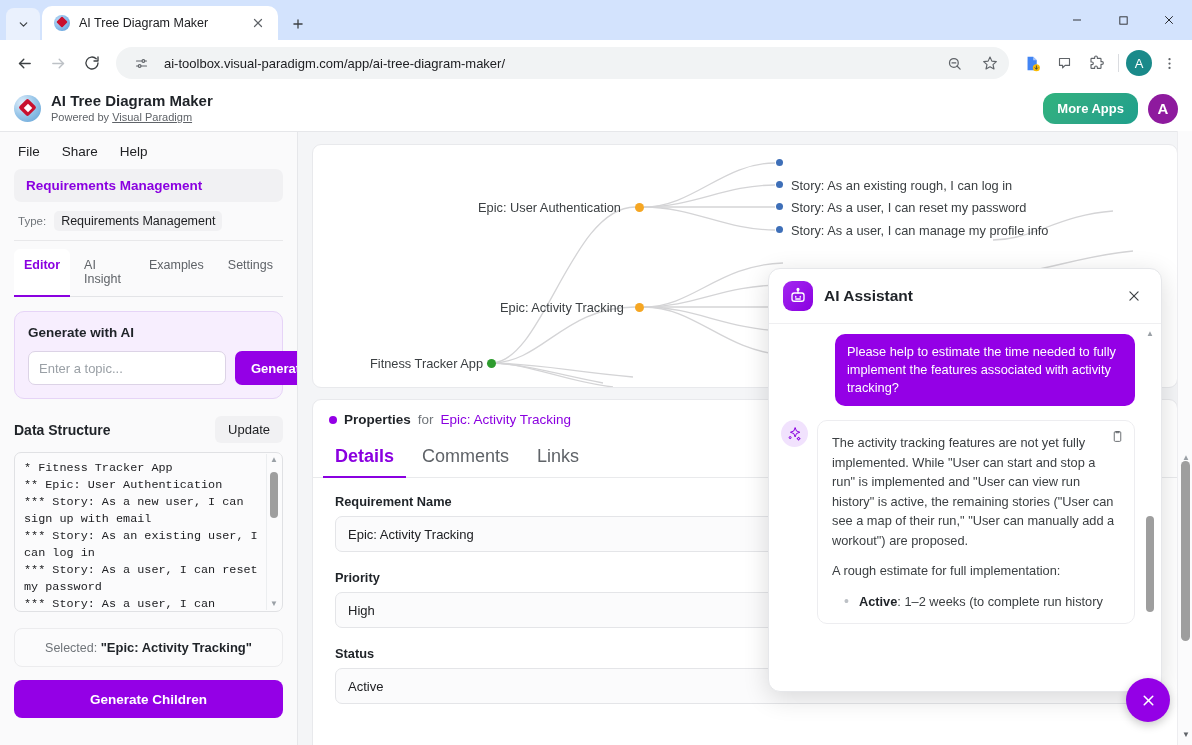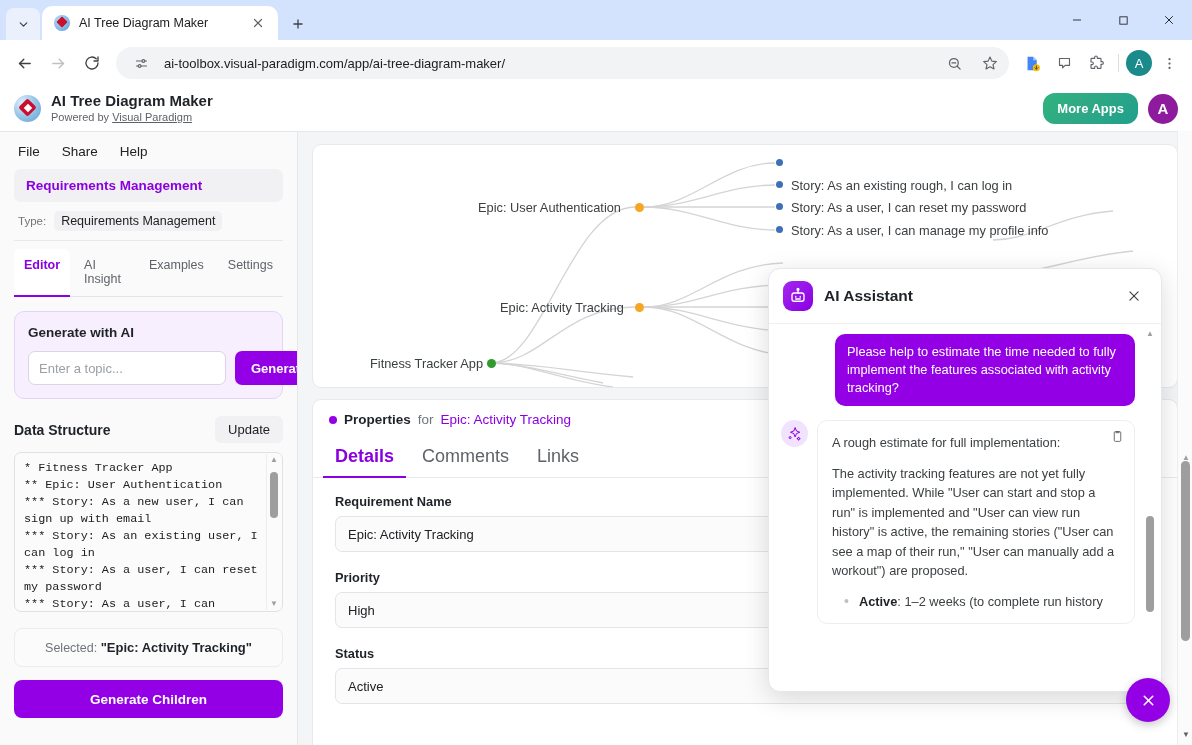--- a/index.html
+++ b/index.html
@@ -846,22 +846,22 @@
           <path d="M18.5 17.5l.8 1.9 1.9.8-1.9.8-.8 1.9-.8-1.9-1.9-.8 1.9-.8z"></path>
         </svg>
       </div>
       <div class="msg-bot">
         <div class="copy-icon">
           <svg width="13" height="13" viewBox="0 0 24 24" fill="none" stroke="currentColor" stroke-width="1.7" stroke-linejoin="round">
               <rect x="6" y="3" width="12" height="18" rx="2"></rect>
               <path d="M9 3h6v2H9z"></path>
             </svg>
         </div>
+        <p>The activity tracking features are not yet fully implemented. While "User can start and stop a run" is implemented and "User can view run history" is active, the remaining stories ("User can see a map of their run," "User can manually add a workout") are proposed.</p>
         <p>A rough estimate for full implementation:</p>
-        <p>The activity tracking features are not yet fully implemented. While "User can start and stop a run" is implemented and "User can view run history" is active, the remaining stories ("User can see a map of their run," "User can manually add a workout") are proposed.</p>
         <div class="bullet-row">
           <span class="bullet-dot">•</span>
           <span class="txt"><b>Active</b><span>: 1–2 weeks (to complete run history</span></span>
         </div>
       </div>
     </div>
 
     <div class="ai-scroll">
       <div class="sb-arrow">▲</div>
       <div class="sb-arrow">▼</div>

